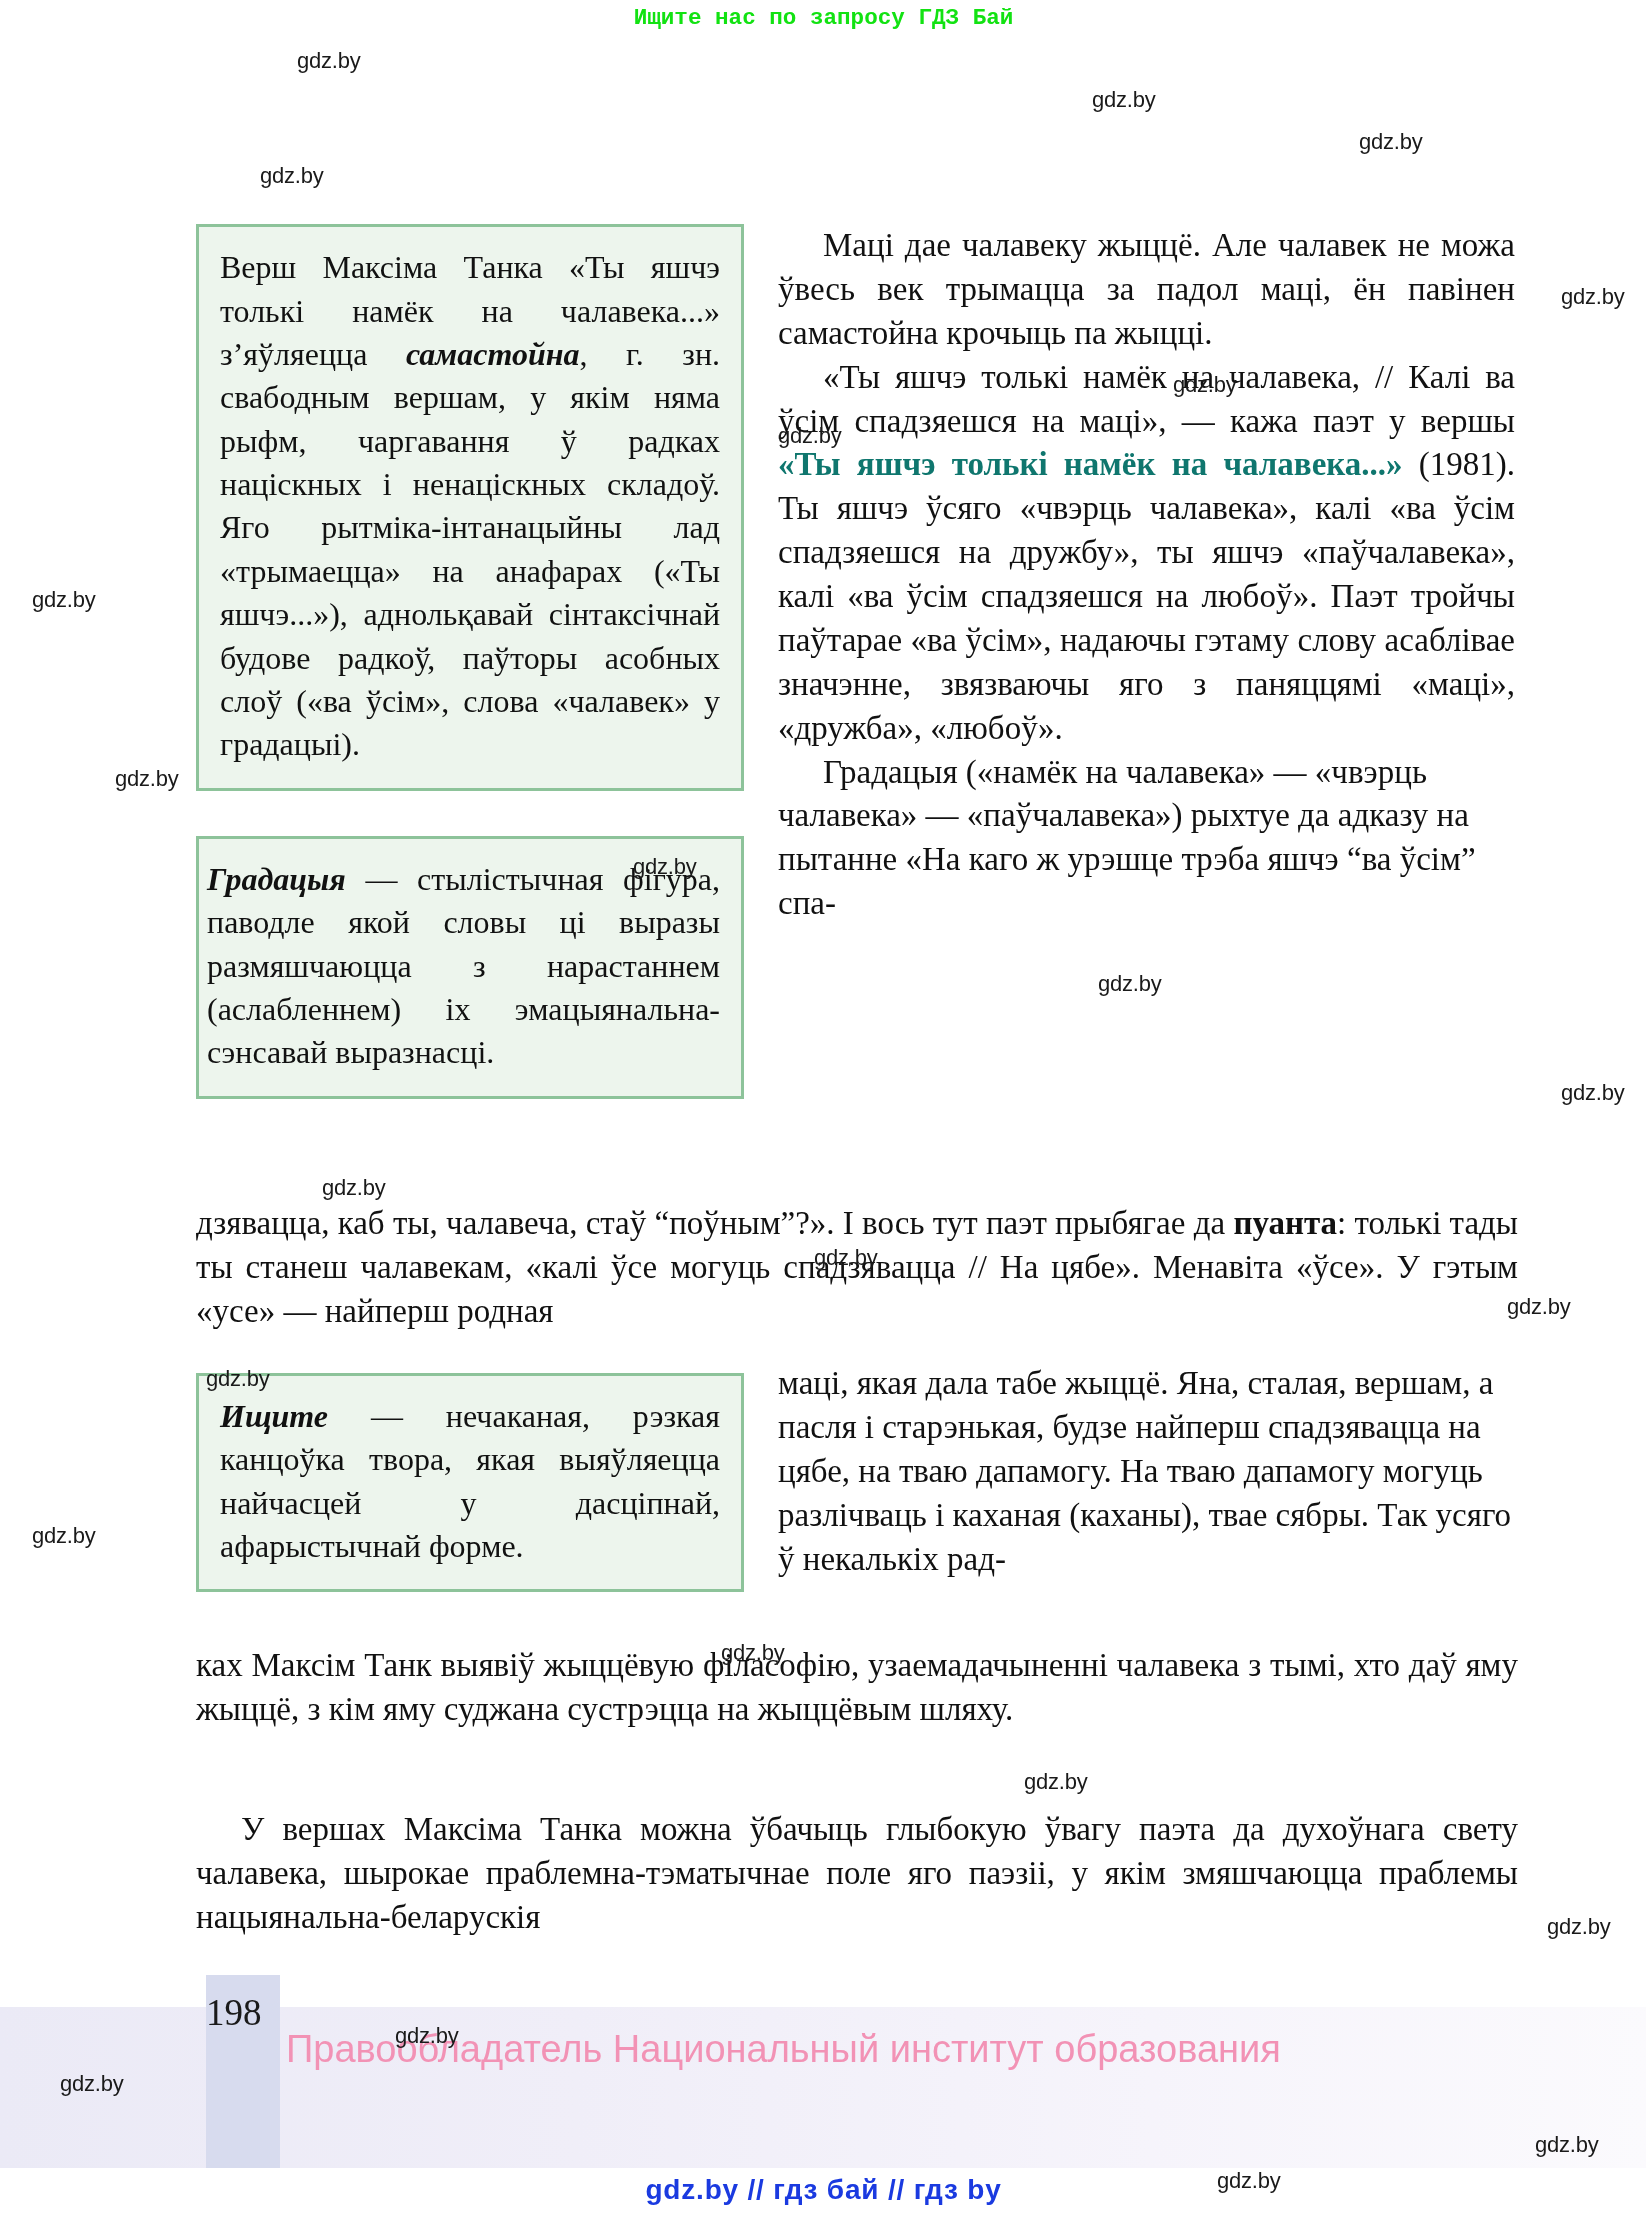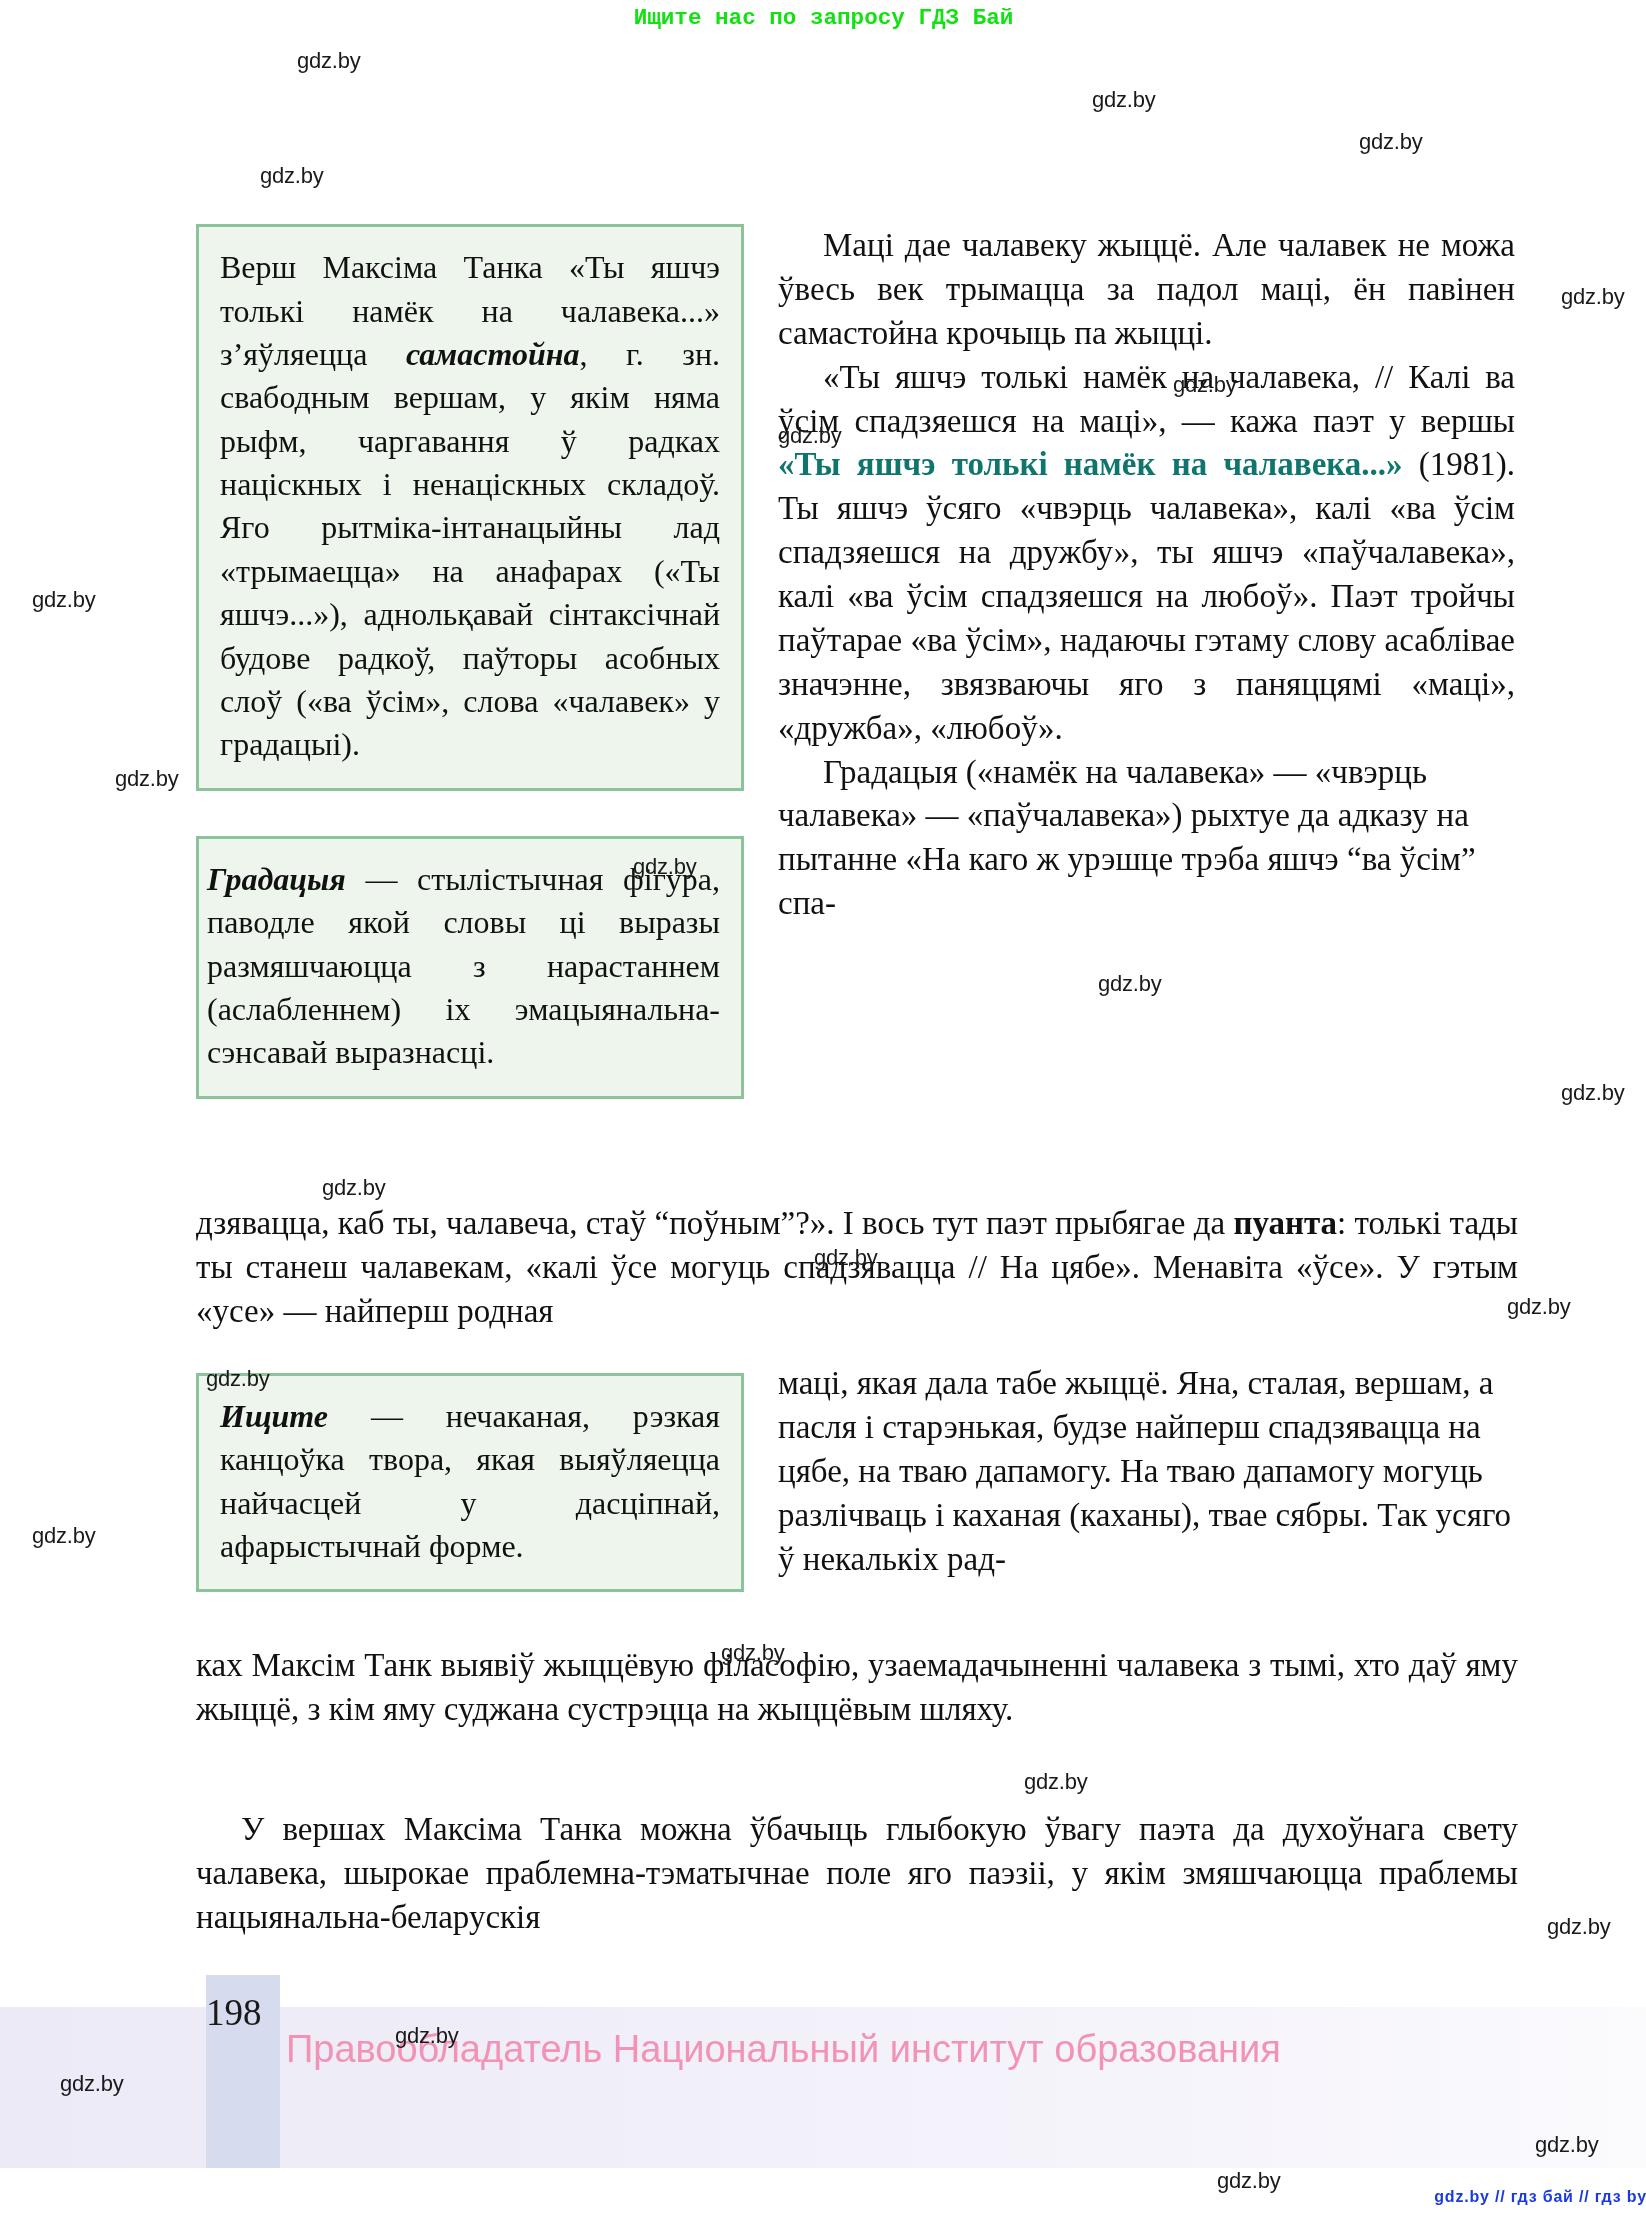--- a/index.html
+++ b/index.html
@@ -38,23 +38,23 @@
     font-size: 22.6px;
     font-weight: bold;
     color: #12e212;
     z-index: 45;
   }
   .wm-bottom {
     position: absolute;
     bottom: 9.7px;
     left: 0;
     width: 100%;
-    text-align: right;
+    text-align: center;
     font-family: "Liberation Sans", sans-serif;
-    font-size: 16px;
+    font-size: 28px;
     font-weight: bold;
     color: #1a3ae0;
     letter-spacing: 0.8px;
     z-index: 45;
   }
 
   
   .footer-band {
     position: absolute;
     left: 0;

